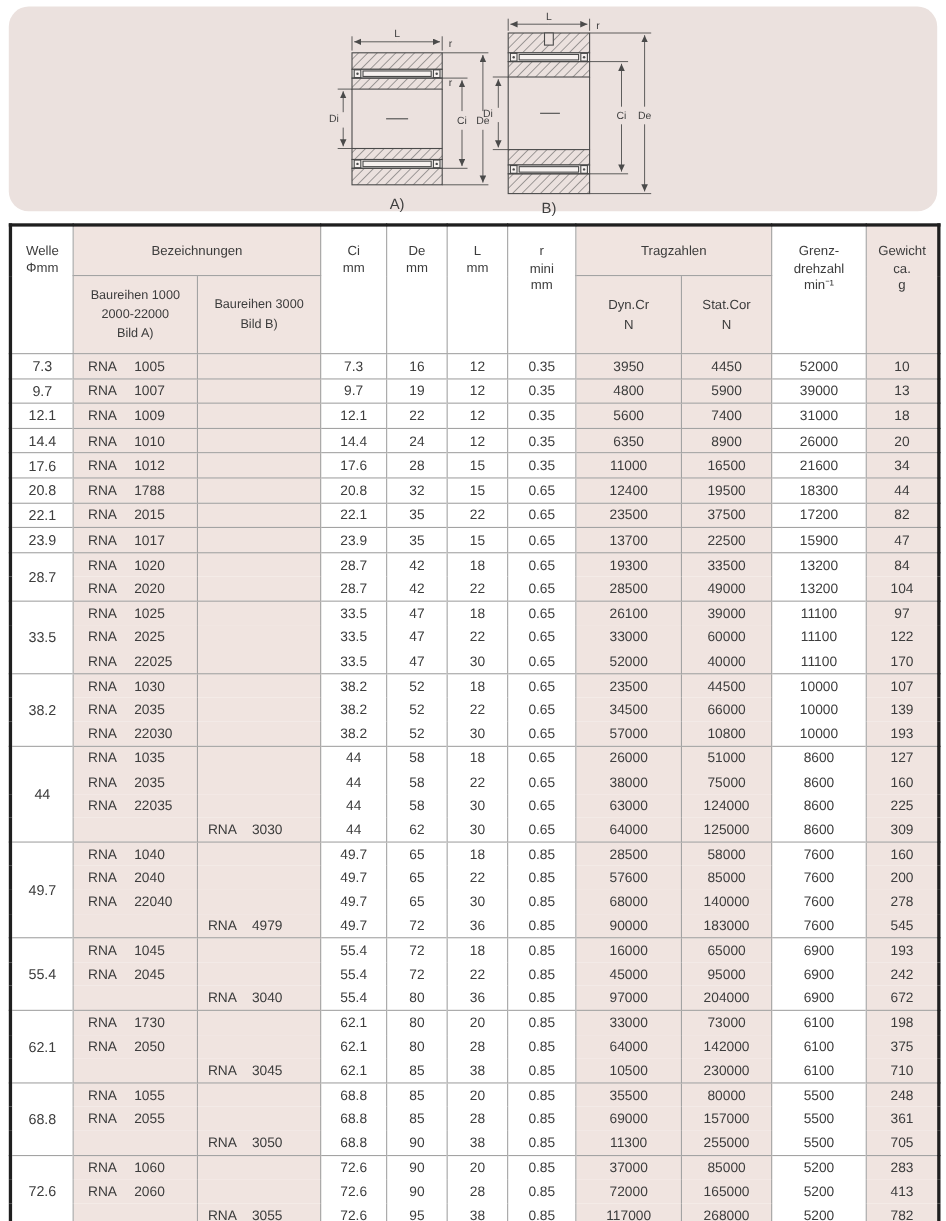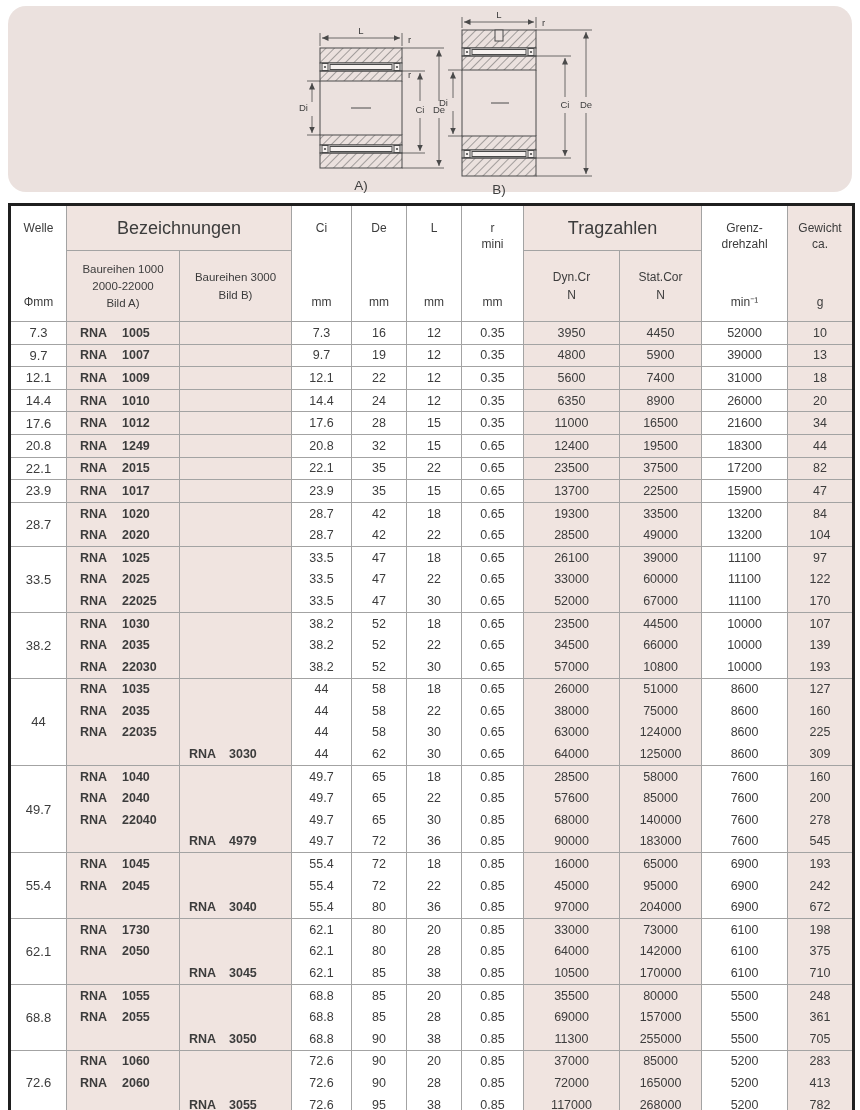--- a/index.html
+++ b/index.html
@@ -24,30 +24,30 @@
     border:3px solid #1f1f1f;
   }
   th, td {
     border:1px solid #a3a3a3; padding:0;
     text-align:center; vertical-align:middle;
     font-size:12.5px; font-weight:normal; color:#3c3c3c;
   }
   .pink { background:#f0e4e0; }
   thead tr.r1 { height:46px; }
   thead tr.r2 { height:69px; }
-  th.group-head { font-size:18px; }
+  th.group-head { font-size:12px; }
   .hc { display:flex; flex-direction:column; align-items:center; box-sizing:border-box; font-size:12px; line-height:1.25; }
-  .hc.tall { height:115px; justify-content:space-between; padding:15px 0 11px; }
+  .hc.tall { height:115px; padding:15px 0 11px; }
   .hc.mid  { height:69px;  justify-content:center; gap:3px; }
   .hc .stack div { line-height:1.3; }
   .hc.baur { font-size:11.5px; }
   tbody td { border-top:none; border-bottom:none; height:21.6px; }
   tbody tr.gs > td { border-top:1px solid #a3a3a3; }
   td.welle { font-size:13px; background:#ffffff; }
-  .desig { display:flex; gap:10px; padding-left:13px; text-align:left;font-weight:bold; }
+  .desig { display:flex; gap:10px; padding-left:13px; text-align:left; }
   .desig .p { width:32px; }
   td.db .desig { padding-left:9px; gap:8px; }
 </style>
 </head>
 <body>
 
 <div class="panel">
 
   <svg class="diagA" style="left:288px; top:12px;" width="170" height="176" viewBox="0 0 170 176">
     <defs>
@@ -355,21 +355,21 @@
         <td class="pink">11000</td>
         <td class="pink">16500</td>
         <td>21600</td>
         <td class="pink">34</td>
       </tr>
       <tr class="gs">
         <td rowspan="1" class="welle">20.8</td>
         <td class="pink da">
           <div class="desig">
             <span class="p">RNA</span>
-            <span>1249</span>
+            <span>1788</span>
           </div>
         </td>
         <td class="pink db"></td>
         <td>20.8</td>
         <td>32</td>
         <td>15</td>
         <td>0.65</td>
         <td class="pink">12400</td>
         <td class="pink">19500</td>
         <td>18300</td>
@@ -487,21 +487,21 @@
             <span class="p">RNA</span>
             <span>22025</span>
           </div>
         </td>
         <td class="pink db"></td>
         <td>33.5</td>
         <td>47</td>
         <td>30</td>
         <td>0.65</td>
         <td class="pink">52000</td>
-        <td class="pink">67000</td>
+        <td class="pink">40000</td>
         <td>11100</td>
         <td class="pink">170</td>
       </tr>
       <tr class="gs">
         <td rowspan="3" class="welle">38.2</td>
         <td class="pink da">
           <div class="desig">
             <span class="p">RNA</span>
             <span>1030</span>
           </div>
@@ -781,21 +781,21 @@
           <div class="desig">
             <span class="p">RNA</span>
             <span>3045</span>
           </div>
         </td>
         <td>62.1</td>
         <td>85</td>
         <td>38</td>
         <td>0.85</td>
         <td class="pink">10500</td>
-        <td class="pink">170000</td>
+        <td class="pink">230000</td>
         <td>6100</td>
         <td class="pink">710</td>
       </tr>
       <tr class="gs">
         <td rowspan="3" class="welle">68.8</td>
         <td class="pink da">
           <div class="desig">
             <span class="p">RNA</span>
             <span>1055</span>
           </div>

